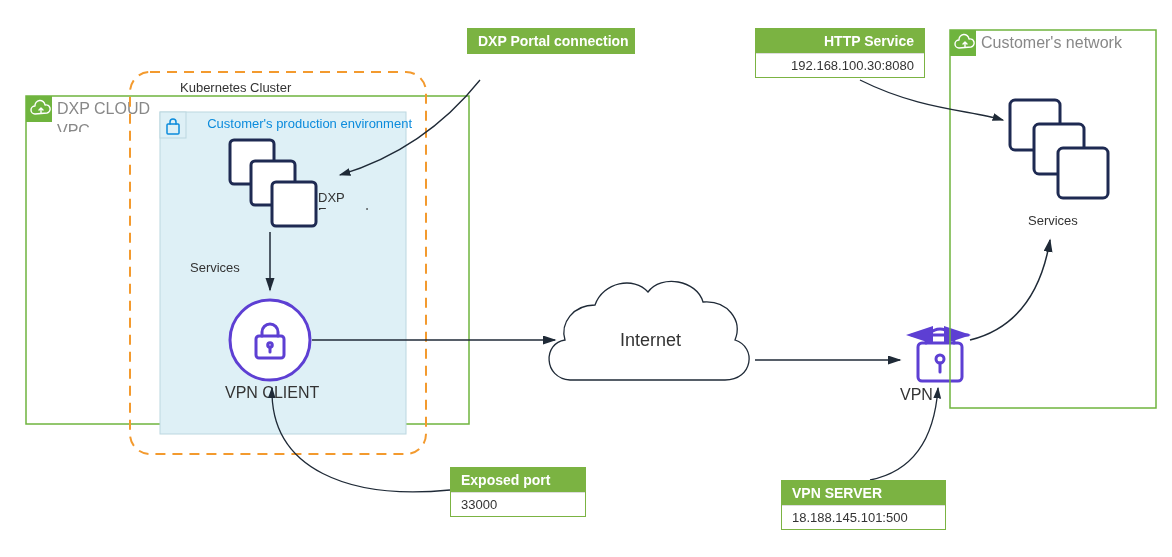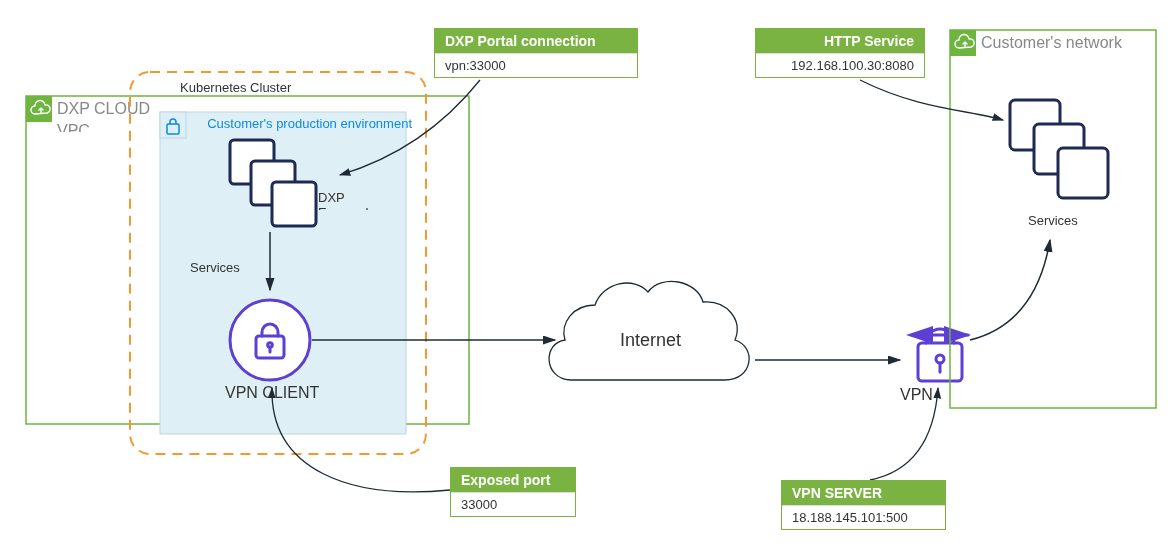--- a/index.html
+++ b/index.html
@@ -182,26 +182,25 @@
 
   <path d="M480 80 C 440 130, 390 160, 340 175" fill="none" stroke="#1f2a37" stroke-width="1.3" marker-end="url(#arrow-black)"></path>
 
   <path d="M450 490 C 350 500, 270 470, 272 388" fill="none" stroke="#1f2a37" stroke-width="1.3" marker-end="url(#arrow-black)"></path>
 
   <path d="M860 80 C 920 110, 970 110, 1003 120" fill="none" stroke="#1f2a37" stroke-width="1.3" marker-end="url(#arrow-black)"></path>
 
   <path d="M870 480 C 920 470, 935 430, 938 388" fill="none" stroke="#1f2a37" stroke-width="1.3" marker-end="url(#arrow-black)"></path>
 </svg>
 
-<div class="callout-box" style="left:434px; top:28px; width:204px;">
+<div class="callout-box" style="left:467px; top:28px; width:168px;">
   <div class="callout-header">DXP Portal connection</div>
-  <div class="callout-body">vpn:33000</div>
-</div>
-
-<div class="callout-box" style="left:450px; top:467px; width:126px;">
+</div>
+
+<div class="callout-box" style="left:450px; top:467px; width:136px;">
   <div class="callout-header">Exposed port</div>
   <div class="callout-body">33000</div>
 </div>
 
 <div class="callout-box" style="left:755px; top:28px; width:170px;text-align:right;">
   <div class="callout-header">HTTP Service</div>
   <div class="callout-body">192.168.100.30:8080</div>
 </div>
 
 <div class="callout-box" style="left:781px; top:480px; width:165px;">

